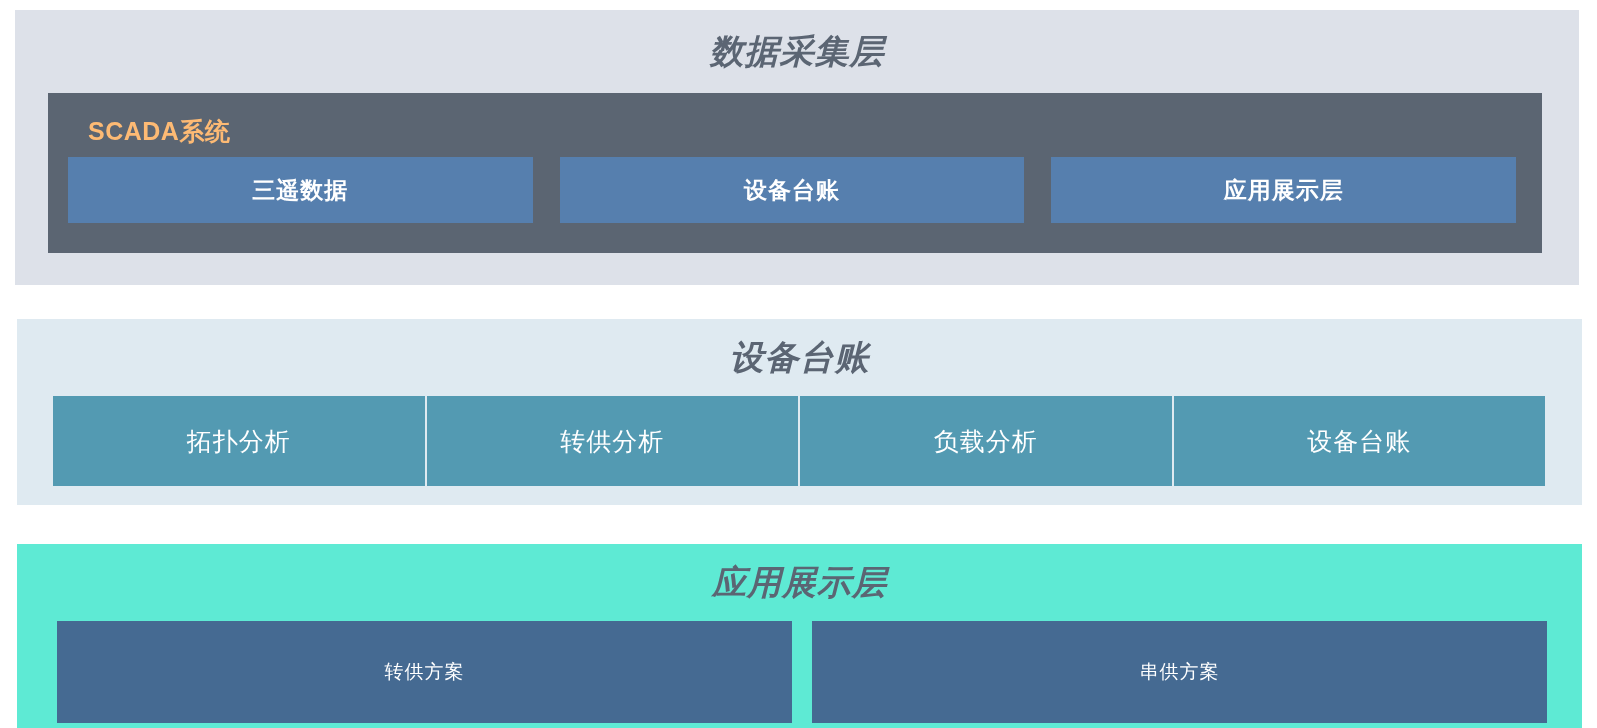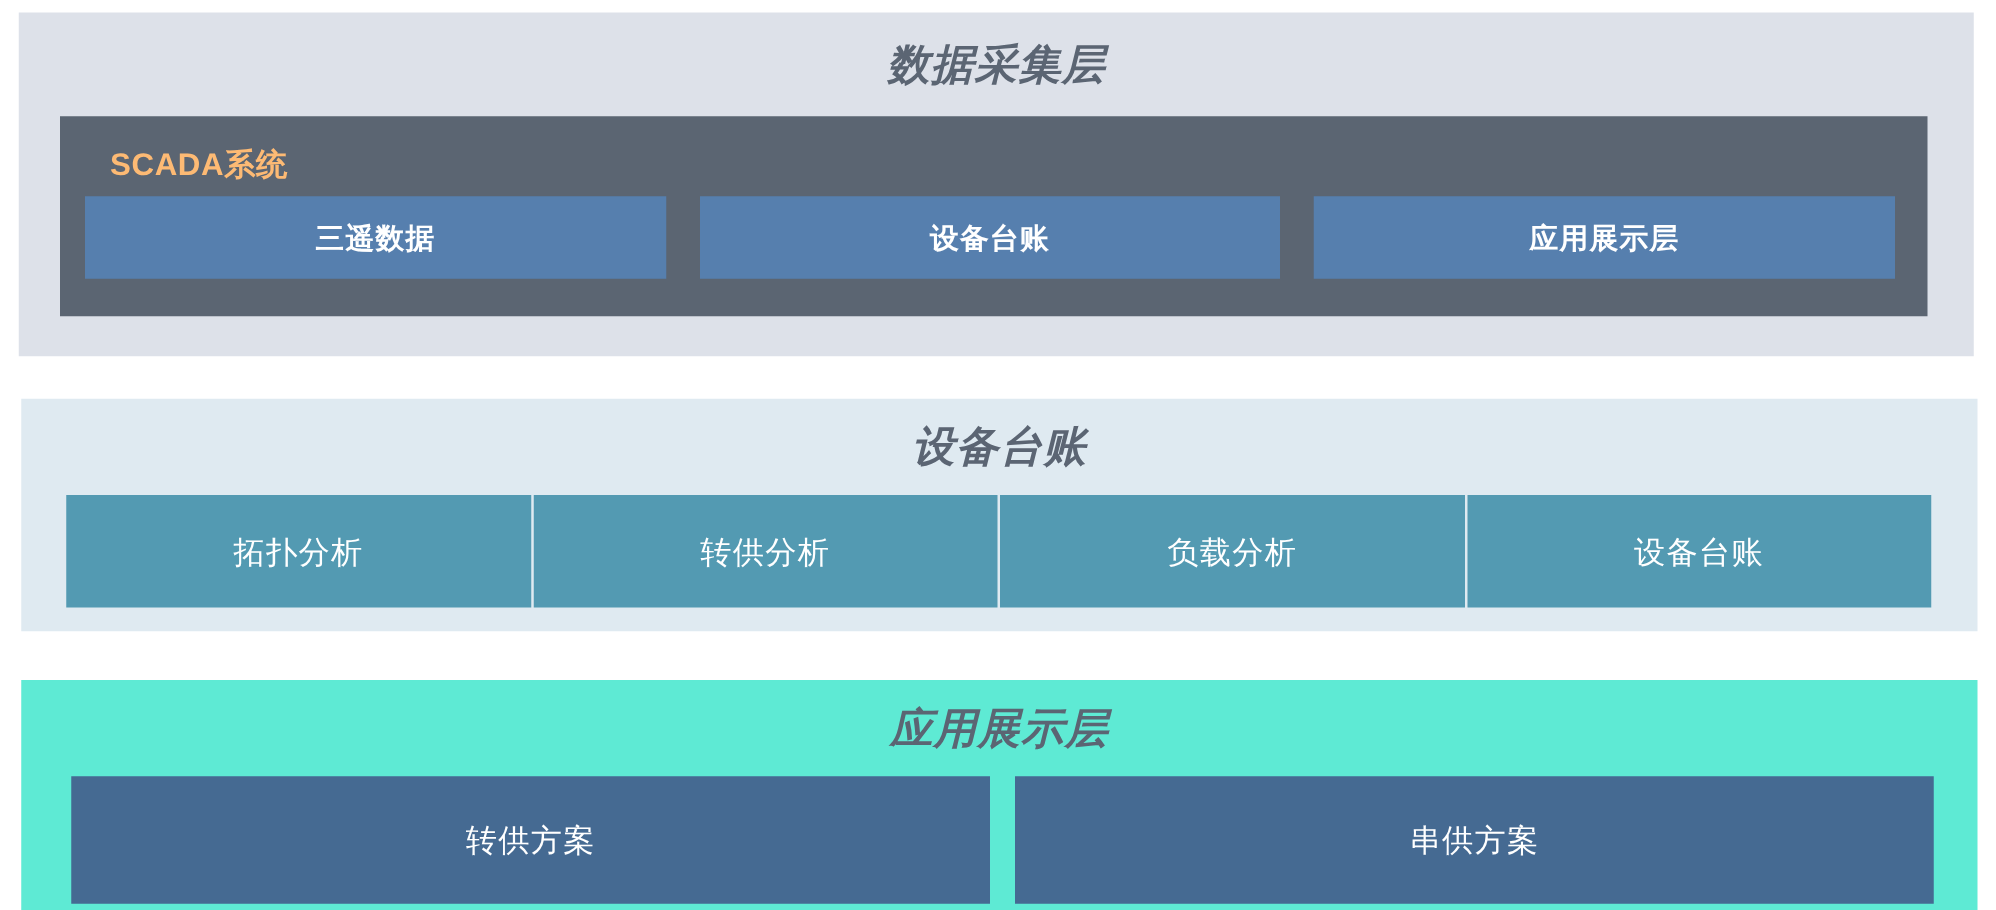--- a/index.html
+++ b/index.html
@@ -99,21 +99,21 @@
   .application-row {
     display: flex;
     gap: 20px;
     margin: 0 35px 0 40px;
   }
   .application-item {
     flex: 1;
     height: 102px;
     background: #456a92;
     color: #ffffff;
-    font-size: 25px;
+    font-size: 19px;
     font-weight: 400;
     display: flex;
     align-items: center;
     justify-content: center;
     letter-spacing: 1px;
   }
 </style>
 </head>
 <body>
 

